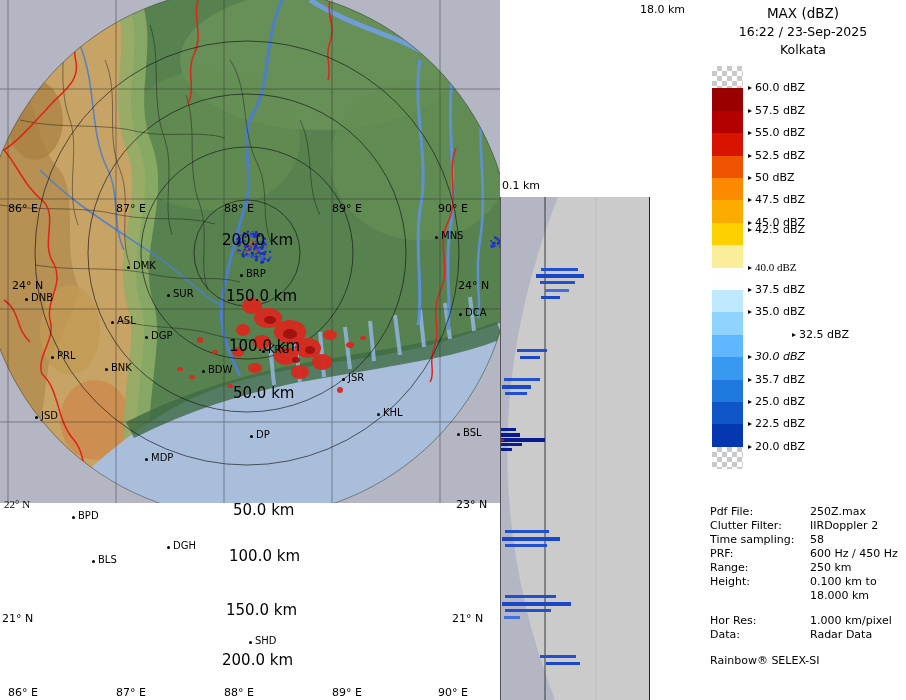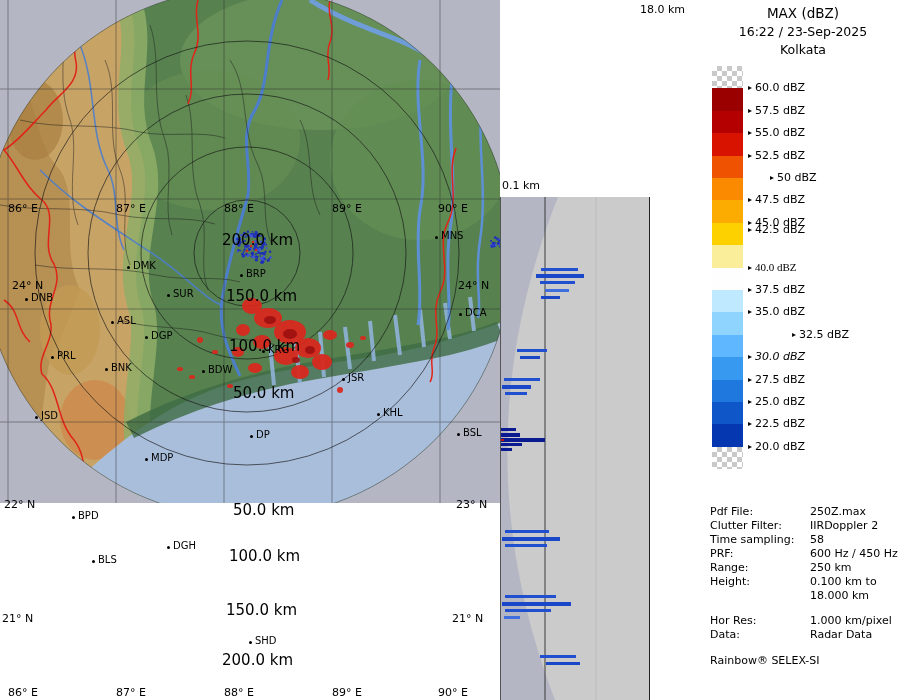--- a/index.html
+++ b/index.html
@@ -375,30 +375,30 @@
         <div class="scale-cell" style="top: 268.8px; height: 22.4px; background: rgb(95, 184, 255);"></div>
         <div class="scale-cell" style="top: 291.2px; height: 22.4px; background: rgb(56, 153, 240);"></div>
         <div class="scale-cell" style="top: 313.6px; height: 22.4px; background: rgb(31, 120, 221);"></div>
         <div class="scale-cell" style="top: 336px; height: 22.4px; background: rgb(15, 86, 200);"></div>
         <div class="scale-cell" style="top: 358.4px; height: 22.4px; background: rgb(5, 55, 176);"></div>
         <div class="scale-cell checker" style="top: 380.8px; height: 22.4px;"></div>
         <div class="scale-label" style="top: 15.4px;"><span class="arrow">▸</span><span>60.0 dBZ</span></div>
         <div class="scale-label" style="top: 37.8px;"><span class="arrow">▸</span><span>57.5 dBZ</span></div>
         <div class="scale-label" style="top: 60.2px;"><span class="arrow">▸</span><span>55.0 dBZ</span></div>
         <div class="scale-label" style="top: 82.6px;"><span class="arrow">▸</span><span>52.5 dBZ</span></div>
-        <div class="scale-label" style="top: 105px; margin-left: 22px;"><span class="arrow">▸</span><span>50 dBZ</span></div>
+        <div class="scale-label" style="top: 105px;"><span class="arrow">▸</span><span>50 dBZ</span></div>
         <div class="scale-label" style="top: 127.4px;"><span class="arrow">▸</span><span>47.5 dBZ</span></div>
         <div class="scale-label" style="top: 149.8px;"><span class="arrow">▸</span><span>45.0 dBZ</span></div>
         <div class="scale-label" style="top: 157px;"><span class="arrow">▸</span><span>42.5 dBZ</span></div>
         <div class="scale-label" style="top: 194.6px; font-family: Liberation Serif, serif;"><span class="arrow">▸</span><span>40.0 dBZ</span></div>
         <div class="scale-label" style="top: 217px;"><span class="arrow">▸</span><span>37.5 dBZ</span></div>
         <div class="scale-label" style="top: 239.4px;"><span class="arrow">▸</span><span>35.0 dBZ</span></div>
         <div class="scale-label" style="top: 261.8px; margin-left: 44px;"><span class="arrow">▸</span><span>32.5 dBZ</span></div>
         <div class="scale-label" style="top: 284.2px; font-style: italic;"><span class="arrow">▸</span><span>30.0 dBZ</span></div>
-        <div class="scale-label" style="top: 306.6px;"><span class="arrow">▸</span><span>27.5 dBZ</span></div>
+        <div class="scale-label" style="top: 306.6px;"><span class="arrow">▸</span><span>35.7 dBZ</span></div>
         <div class="scale-label" style="top: 329px;"><span class="arrow">▸</span><span>25.0 dBZ</span></div>
         <div class="scale-label" style="top: 351.4px;"><span class="arrow">▸</span><span>22.5 dBZ</span></div>
         <div class="scale-label" style="top: 373.8px;"><span class="arrow">▸</span><span>20.0 dBZ</span></div>
       </div>
     <div id="meta">
       <div id="meta-rows">
           <div class="meta-row"><span class="lab">Pdf File:</span><span class="val">250Z.max</span></div>
           <div class="meta-row"><span class="lab">Clutter Filter:</span><span class="val">IIRDoppler 2</span></div>
           <div class="meta-row"><span class="lab">Time sampling:</span><span class="val">58</span></div>
           <div class="meta-row"><span class="lab">PRF:</span><span class="val">600 Hz / 450 Hz</span></div>
@@ -513,19 +513,19 @@
       <div class="map-label coord-label" style="left: 8px; top: 686px;">86° E</div>
       <div class="map-label coord-label" style="left: 116px; top: 202px;">87° E</div>
       <div class="map-label coord-label" style="left: 116px; top: 686px;">87° E</div>
       <div class="map-label coord-label" style="left: 224px; top: 202px;">88° E</div>
       <div class="map-label coord-label" style="left: 224px; top: 686px;">88° E</div>
       <div class="map-label coord-label" style="left: 332px; top: 202px;">89° E</div>
       <div class="map-label coord-label" style="left: 332px; top: 686px;">89° E</div>
       <div class="map-label coord-label" style="left: 438px; top: 202px;">90° E</div>
       <div class="map-label coord-label" style="left: 438px; top: 686px;">90° E</div>
       <div class="map-label coord-label" style="left: 12px; top: 279px;">24° N</div>
-      <div class="map-label coord-label" style="left: 4px; top: 498px;">22° N</div>
+      <div class="map-label coord-label" style="left: 4px; top: 498px; font-family: Liberation Serif, serif;">22° N</div>
       <div class="map-label coord-label" style="left: 2px; top: 612px;">21° N</div>
       <div class="map-label coord-label" style="left: 458px; top: 279px;">24° N</div>
       <div class="map-label coord-label" style="left: 456px; top: 498px;">23° N</div>
       <div class="map-label coord-label" style="left: 452px; top: 612px;">21° N</div>
     </div>
 </div>
 
 </body></html>

